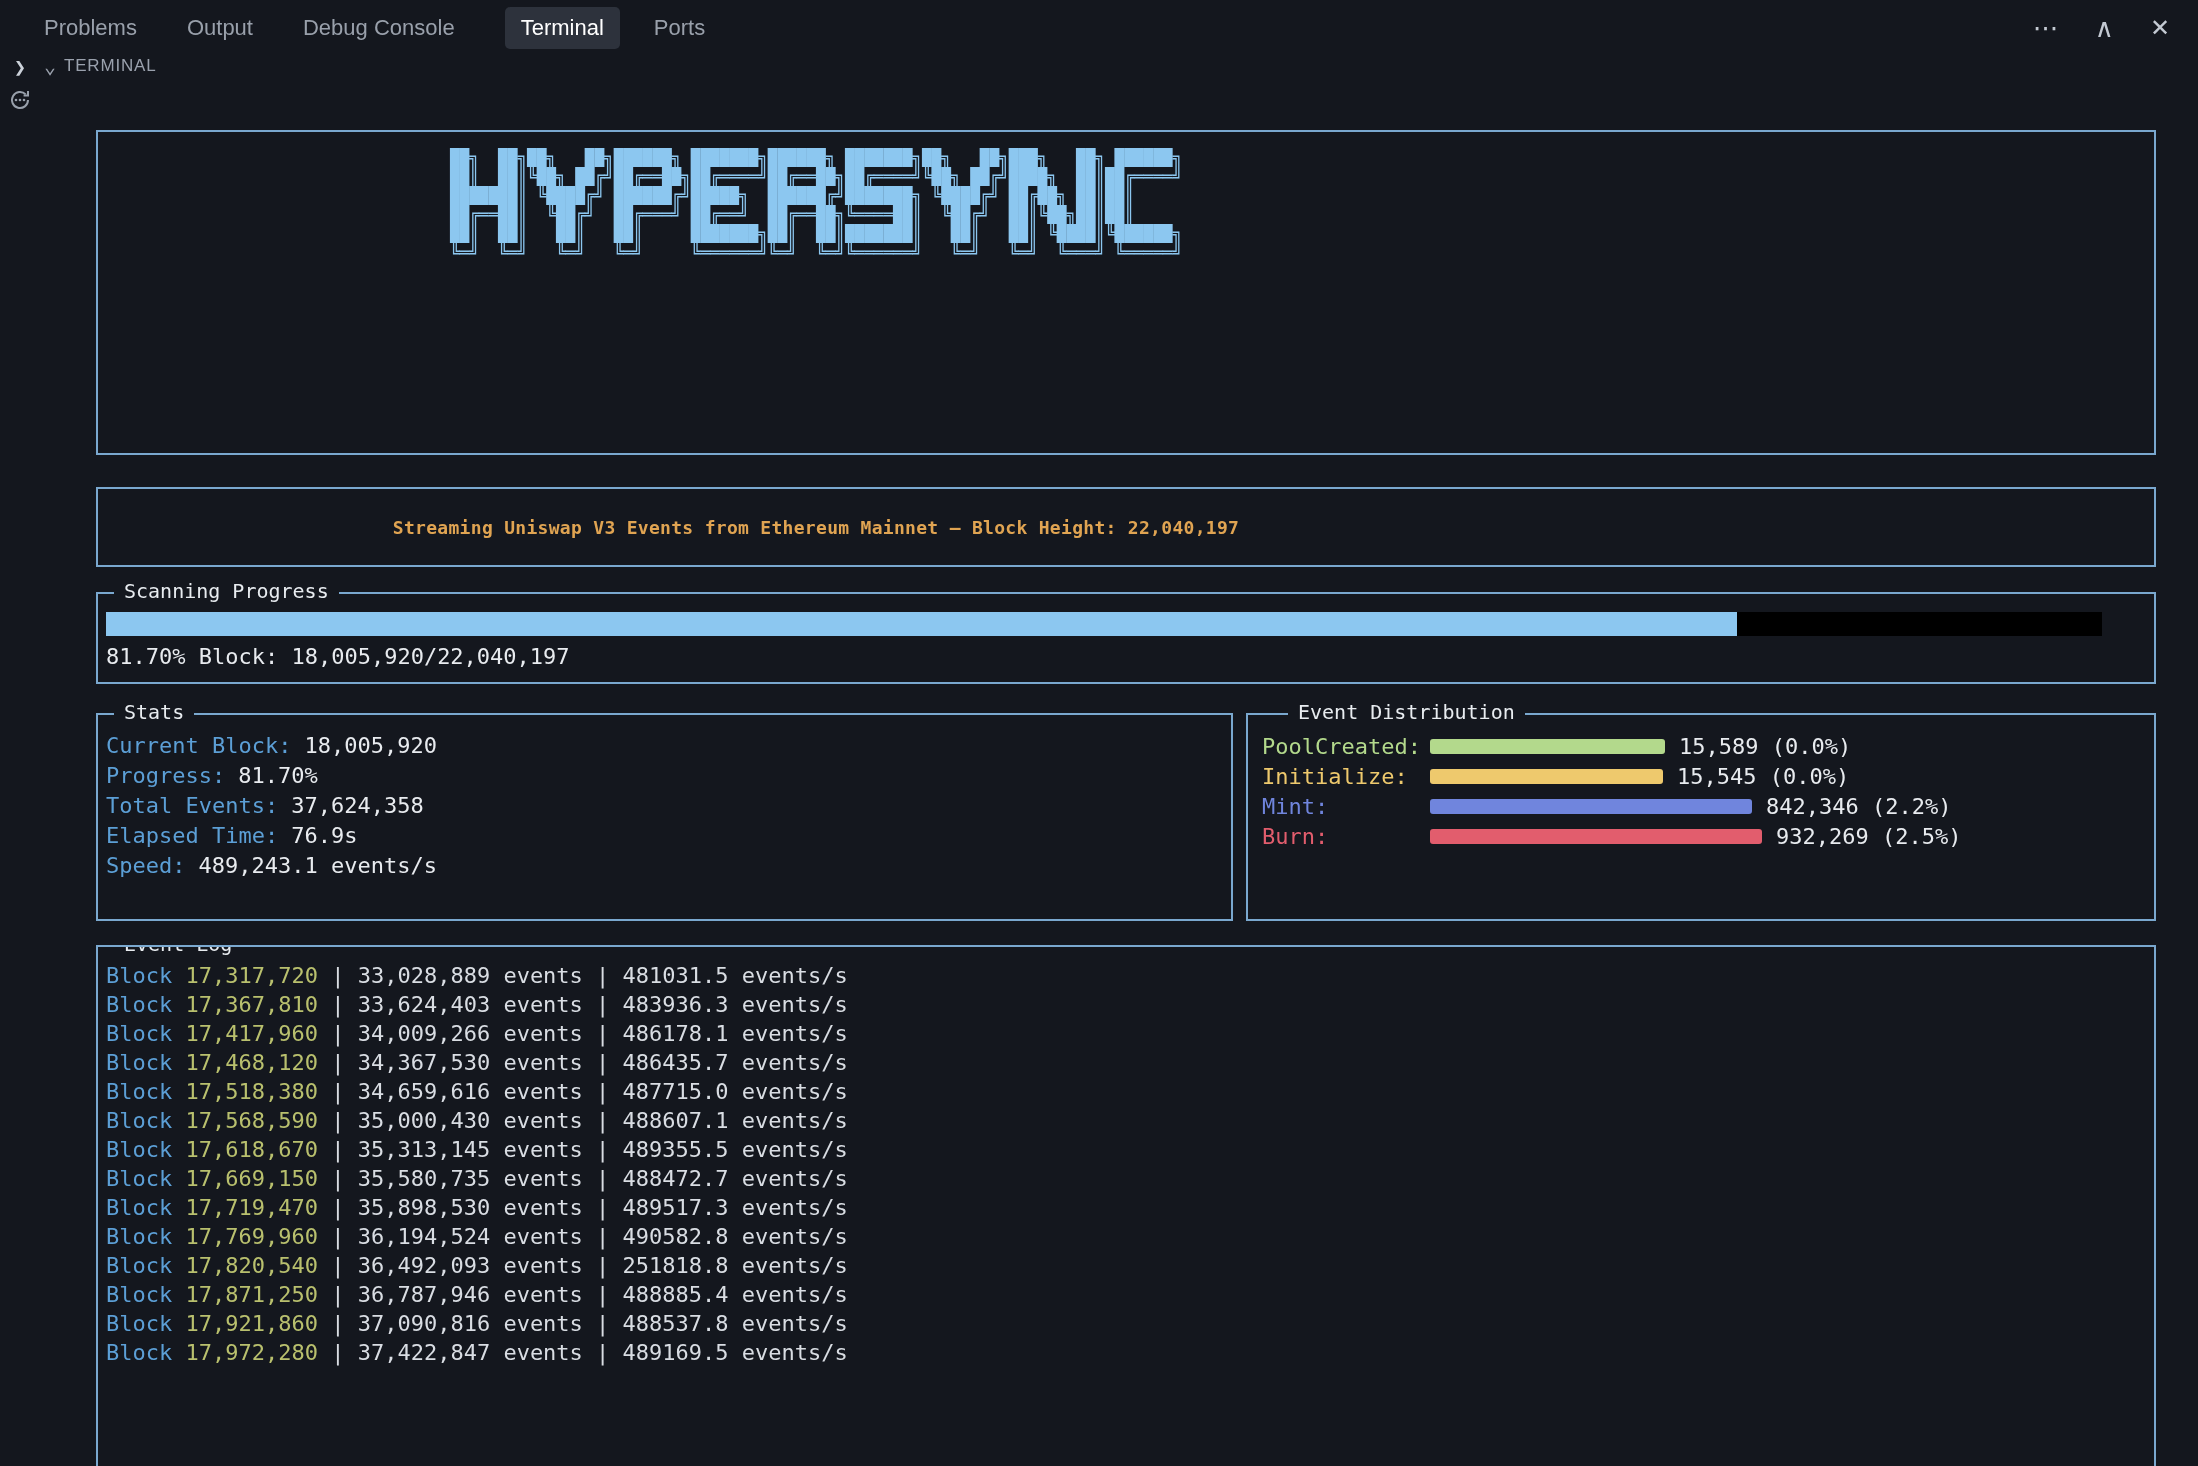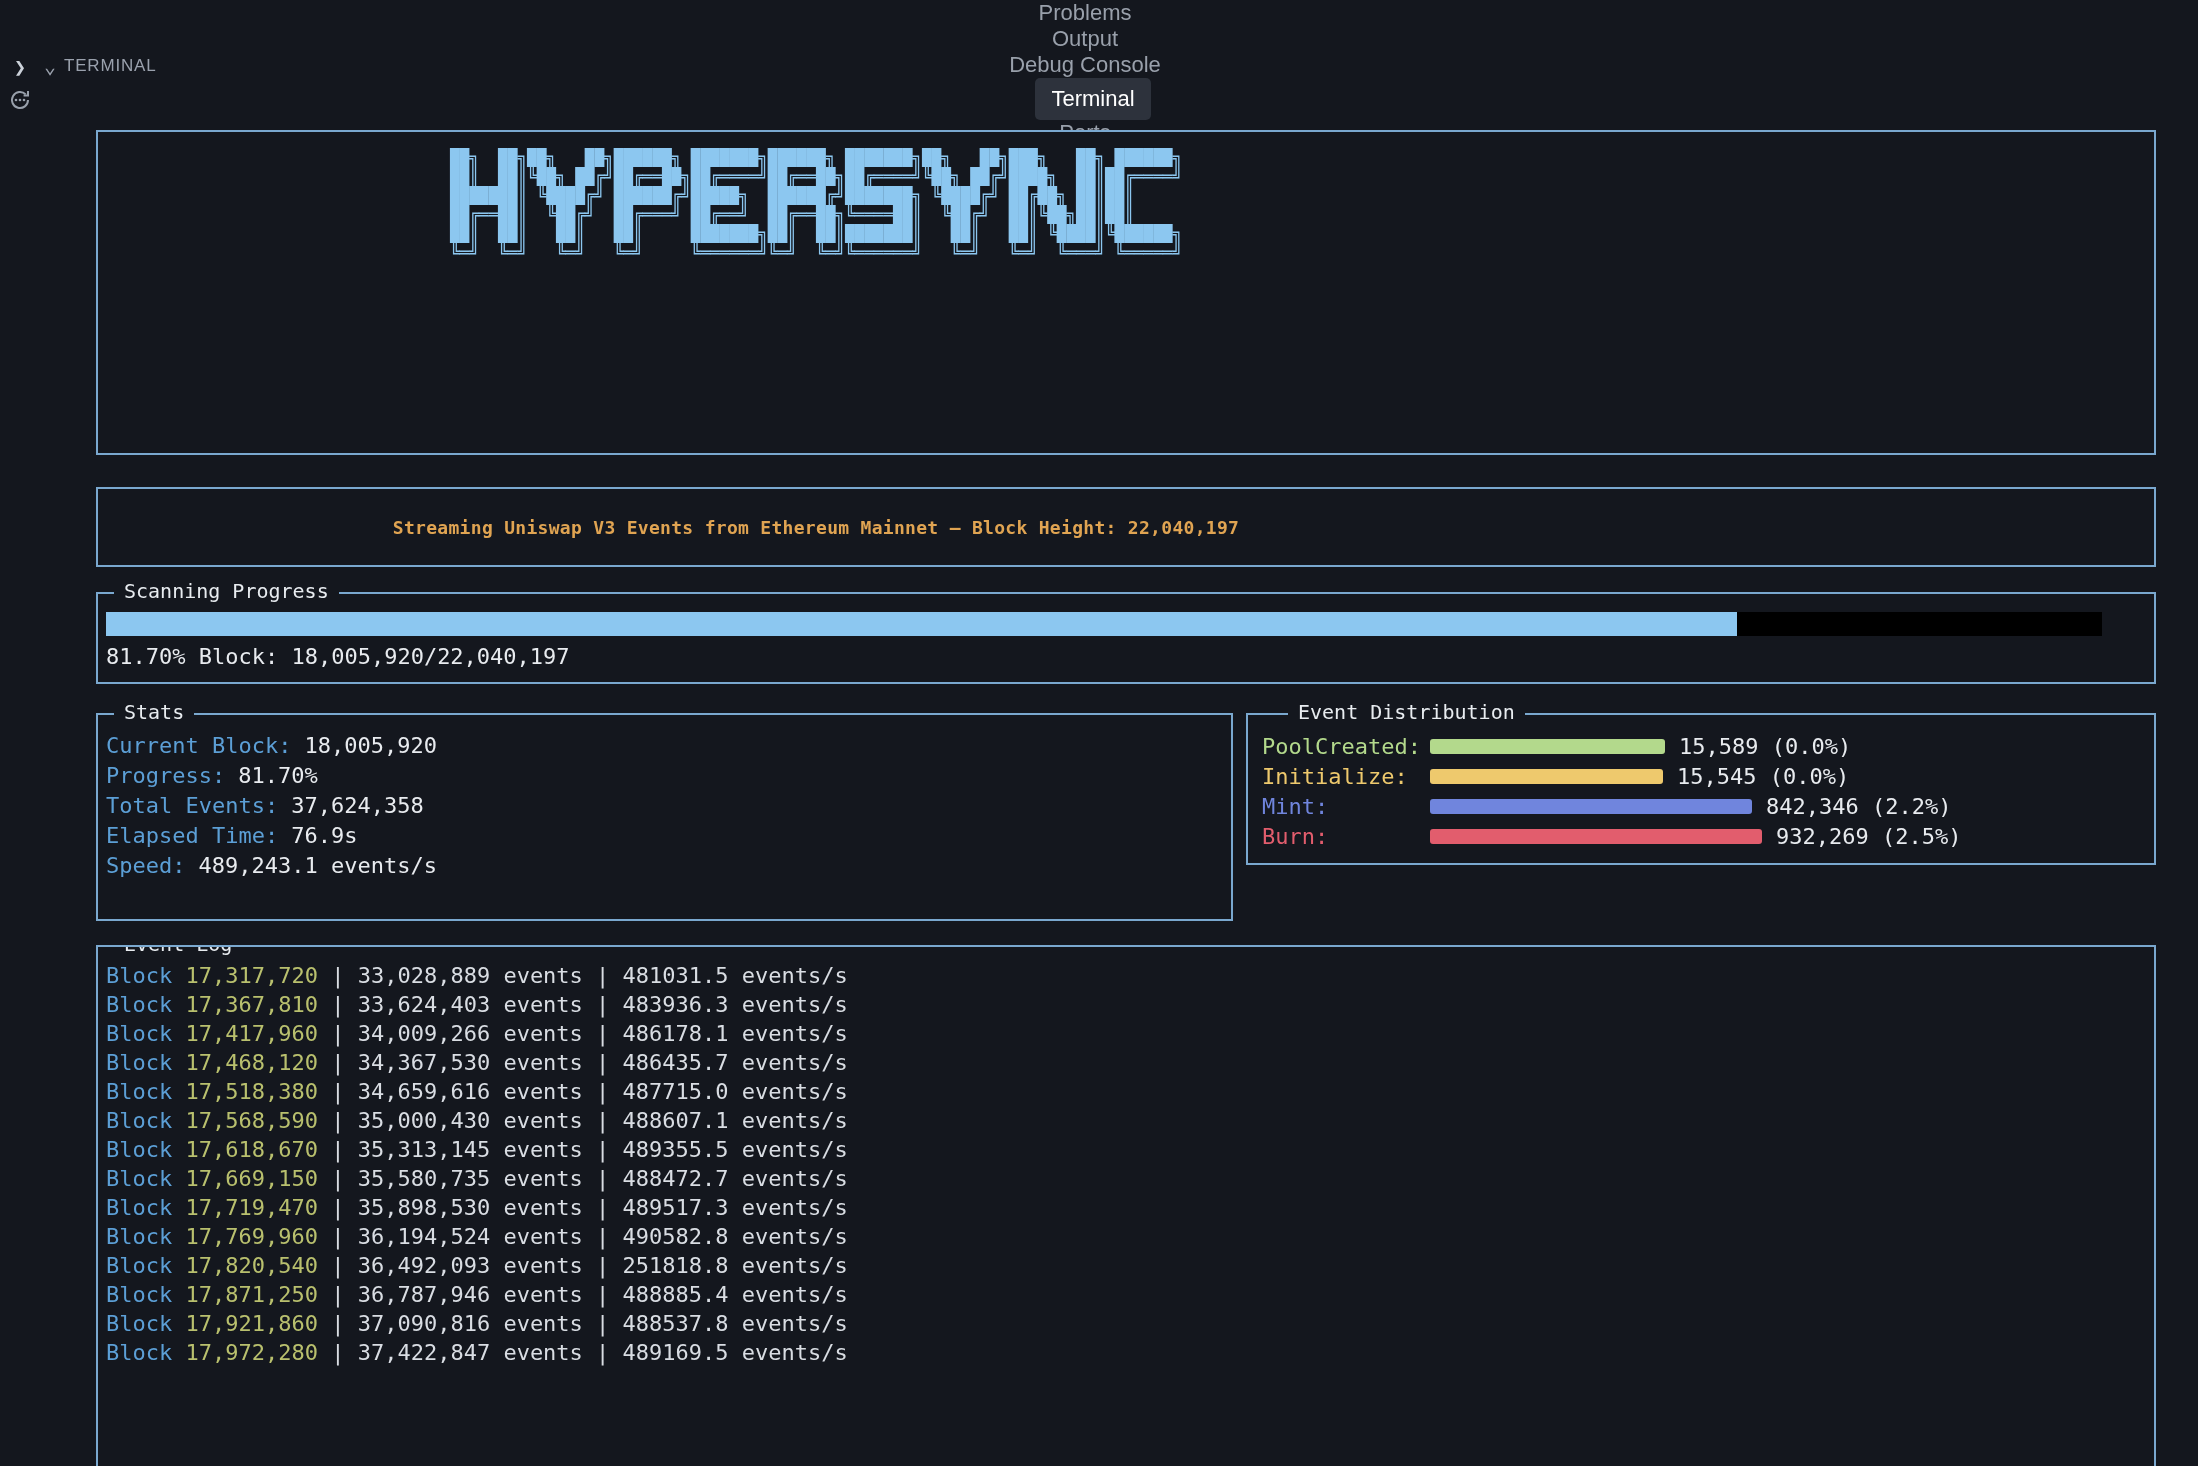--- a/index.html
+++ b/index.html
@@ -10,24 +10,23 @@
     font-family:"DejaVu Sans Mono", monospace;
     color:#e3e7ec;
     overflow:hidden;
     position:relative;
   }
 
   
   .tabbar {
     height:56px;
     display:flex; align-items:center;
-    padding:0 22px 0 44px;
+    padding:0 28px 0 44px;
     font-family:"Liberation Sans", sans-serif;
     font-size:22px;
-    flex-direction:column;
   }
   .tab { color:#99a0ab; margin-right:50px; cursor:pointer; white-space:nowrap; }
   .tab.active {
     color:#ffffff; background:#2d323c;
     padding:8px 16px; border-radius:5px;
     margin-right:34px;
   }
   .tabbar-spacer { flex:1; }
   .win-icons { display:flex; align-items:center; gap:36px; color:#c3c9d2; }
   .win-icon { font-size:26px; line-height:1; cursor:pointer; font-family:"DejaVu Sans", sans-serif; }
@@ -72,21 +71,21 @@
   .progress-track { height:24px; margin:0 52px 0 8px; background:#000000; }
   .progress-fill { height:100%; background:#8cc7f0; }
   .progress-status { margin-top:8px; padding-left:8px; font-size:22px; color:#e8ebef; }
 
   .mid-row { display:flex; gap:13px; margin-top:29px; }
   .stats-box { width:1137px; height:208px; padding:16px 0 0 8px; }
   .stat-row { font-size:22px; line-height:30px; white-space:nowrap; }
   .stat-label { color:#5c9fd6; }
   .stat-value { color:#e8ebef; padding-left:13px; }
 
-  .dist-box { flex:1; height:152px; padding:16px 16px 0 14px; }
+  .dist-box { flex:1; height:208px; padding:16px 16px 0 14px; }
   .dist-box .tui-title { left:40px; }
   .dist-row { display:flex; align-items:center; height:30px; font-size:22px; white-space:nowrap; }
   .dist-label { width:168px; flex:0 0 auto; }
   .dist-bar { height:15px; border-radius:3px; flex:0 0 auto; }
   .dist-value { color:#e8ebef; padding-left:14px; }
 
   .log-box { height:525px; margin-top:24px; padding:14px 0 0 8px; overflow:hidden; }
   .log-row { font-size:22px; line-height:29px; white-space:pre; }
   .c-blue { color:#5c9fd6; }
   .c-olive { color:#b9c06e; }

